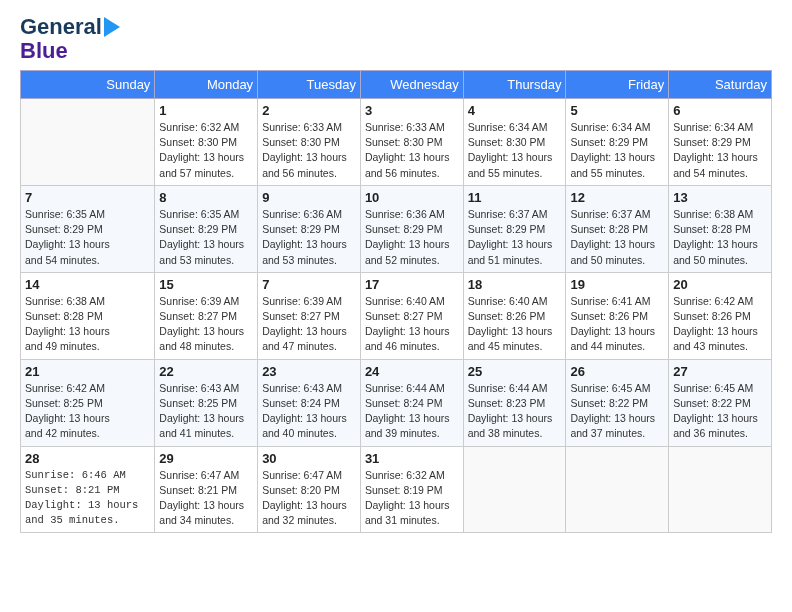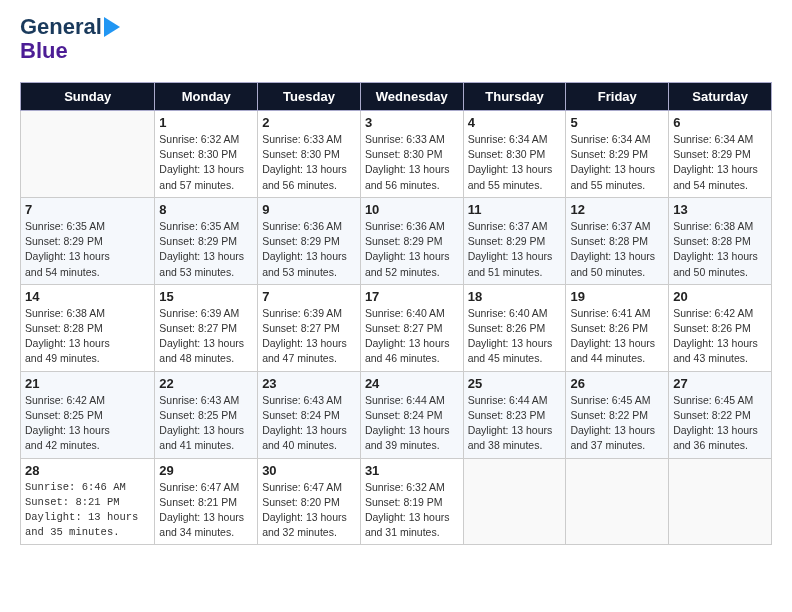--- a/index.html
+++ b/index.html
@@ -7,21 +7,21 @@
       font-family: Arial, sans-serif;
       background: #fff;
       width: 792px;
       min-height: 612px;
       padding: 16px 20px;
     }
     .header {
       display: flex;
       justify-content: space-between;
       align-items: flex-end;
-      margin-bottom: 18px;
+      margin-bottom: 6px;
     }
     .logo {
       display: flex;
       flex-direction: column;
       align-items: flex-start;
     }
     .logo-text {
       font-size: 22px;
       font-weight: bold;
       color: #1a3a5c;
@@ -56,26 +56,26 @@
     .subtitle {
       font-size: 15px;
       color: #333;
     }
     table {
       width: 100%;
       border-collapse: collapse;
       font-size: 11px;
     }
     thead tr th {
-      background-color: #0f172a;
+      background-color: #3b82f6;
       color: #fff;
       padding: 6px 4px;
-      text-align: center;
+      text-align: right;
       font-size: 13px;
-      font-weight: bold;
+      font-weight: normal;
       border: 1px solid #aac;
     }
     tbody tr td {
       border: 1px solid #ccc;
       vertical-align: top;
       padding: 4px 4px;
       min-height: 70px;
       height: 80px;
     }
     .day-num {

